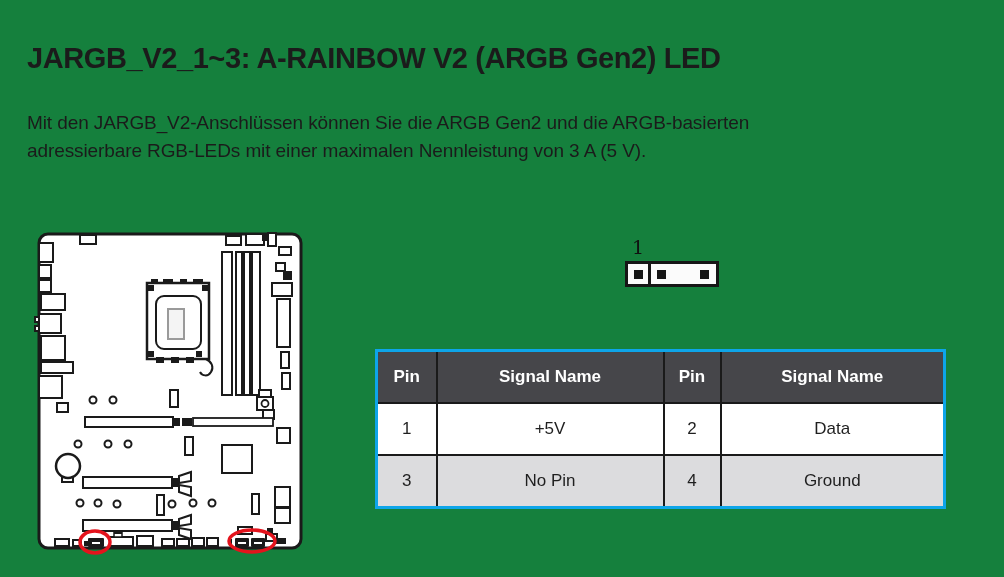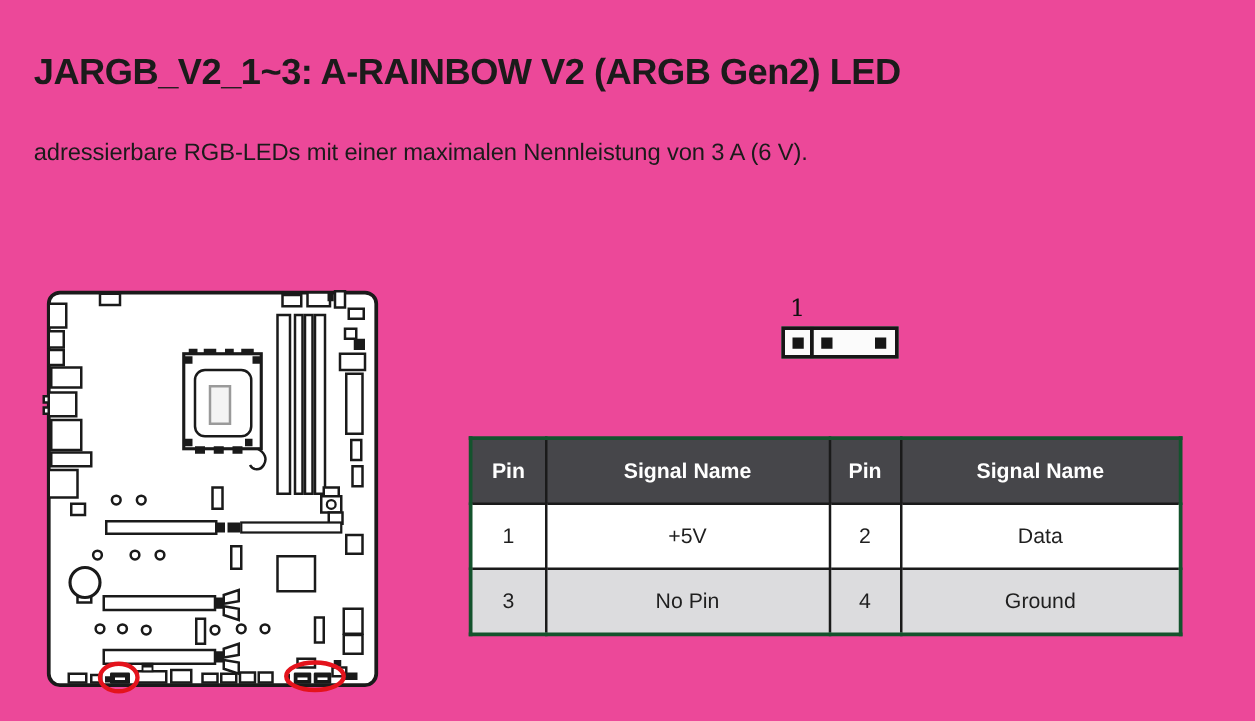--- a/index.html
+++ b/index.html
@@ -1,17 +1,17 @@
 <!DOCTYPE html>
 <html><head>
 <meta charset="utf-8">
 <style>
   html,body { margin:0; padding:0; background:#ffffff; }
   .page {
-    position:relative; width:1004px; height:577px; background:#ec4899;
+    position:relative; width:1004px; height:577px; background:#15803d;
     font-family:"Liberation Sans", sans-serif; color:#1b1b1b; overflow:hidden;
   }
   .title {
     position:absolute; left:27px; top:19px;
     font-size:29px; font-weight:bold; line-height:41px; letter-spacing:-0.4px;
     color:#1b1b1b;
   }
   .intro {
     position:absolute; left:27px; top:109px;
     font-size:19px; line-height:28px; letter-spacing:-0.1px; color:#1b1b1b;
@@ -24,21 +24,21 @@
   .connector { position:absolute; left:625px; top:261px; display:flex; }
   .conn-box { border:3px solid #161616; background:#fbfbfb; box-sizing:content-box; }
   .conn-box.box1 { width:20px; height:20px; display:flex; align-items:center; justify-content:center; }
   .conn-box.box2 { width:65px; height:20px; margin-left:-3px; position:relative; }
   .pin { width:9px; height:9px; background:#161616; }
   .box2 .pin.p2 { position:absolute; left:6px; top:5.5px; }
   .box2 .pin.p4 { position:absolute; right:7px; top:5.5px; }
   table.pintable {
     position:absolute; left:375px; top:349px; width:568px;
     border-collapse:collapse; table-layout:fixed;
-    border:3px solid #14532d;
+    border:3px solid #0ea5e9;
   }
   .pintable th, .pintable td {
     border:2px solid #1a1a1a; text-align:center; vertical-align:middle;
     font-family:"Liberation Sans", sans-serif;
   }
   .pintable th {
     background:#46464a; color:#ffffff; font-size:17px; font-weight:bold; height:48px;
   }
   .pintable td { font-size:17px; color:#1f1f1f; height:48px; background:#ffffff; }
   .pintable tr.alt td { background:#dcdcde; }
@@ -46,21 +46,22 @@
 </head>
 <body>
 
 <div class="page">
 
   <h1 class="title">
     <div>JARGB_V2_1~3: A-RAINBOW V2 (ARGB Gen2) LED</div>
   </h1>
 
   <div class="intro">
-    <div>adressierbare RGB-LEDs mit einer maximalen Nennleistung von 3 A (6 V).</div>
+    <div>Mit den JARGB_V2-Anschlüssen können Sie die ARGB Gen2 und die ARGB-basierten</div>
+    <div>adressierbare RGB-LEDs mit einer maximalen Nennleistung von 3 A (5 V).</div>
   </div>
 
   <svg class="mb-svg" width="290" height="340" viewBox="30 228 290 340">
     <g fill="#ffffff" stroke="#1a1a1a" stroke-width="2">
       <rect x="39" y="234" width="262" height="314" rx="9" stroke-width="3"></rect>
       <rect x="80" y="235" width="16" height="9"></rect>
 
       <g>
         <rect x="39" y="243" width="14" height="19"></rect>
         <rect x="39" y="265" width="12" height="13"></rect>

